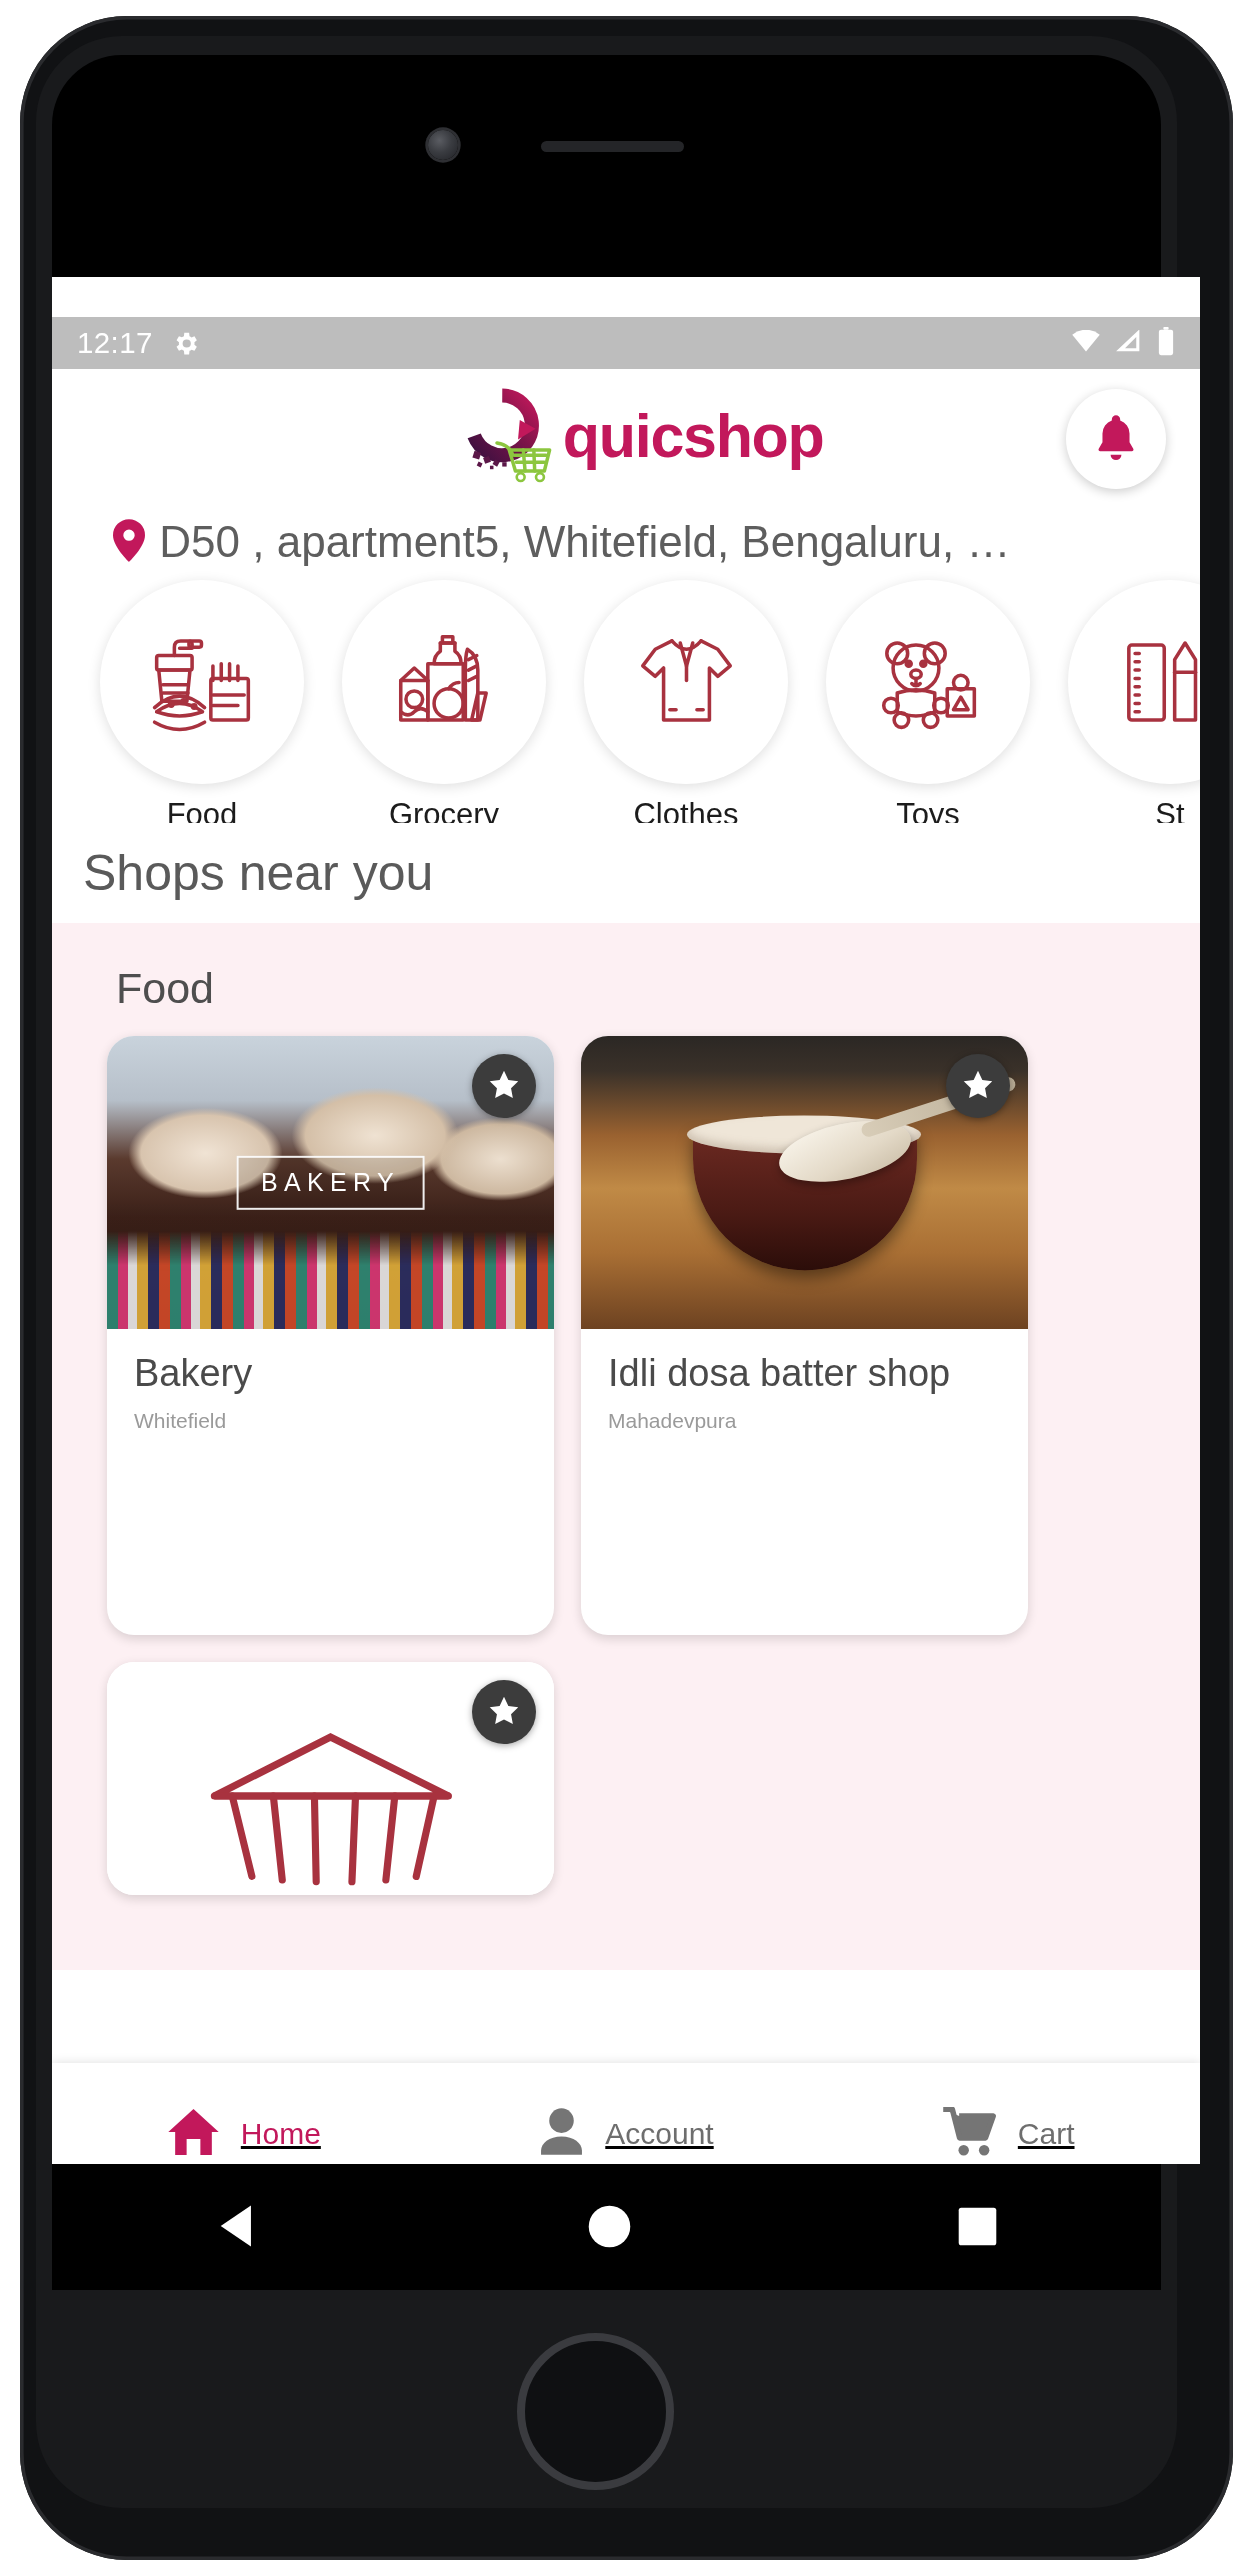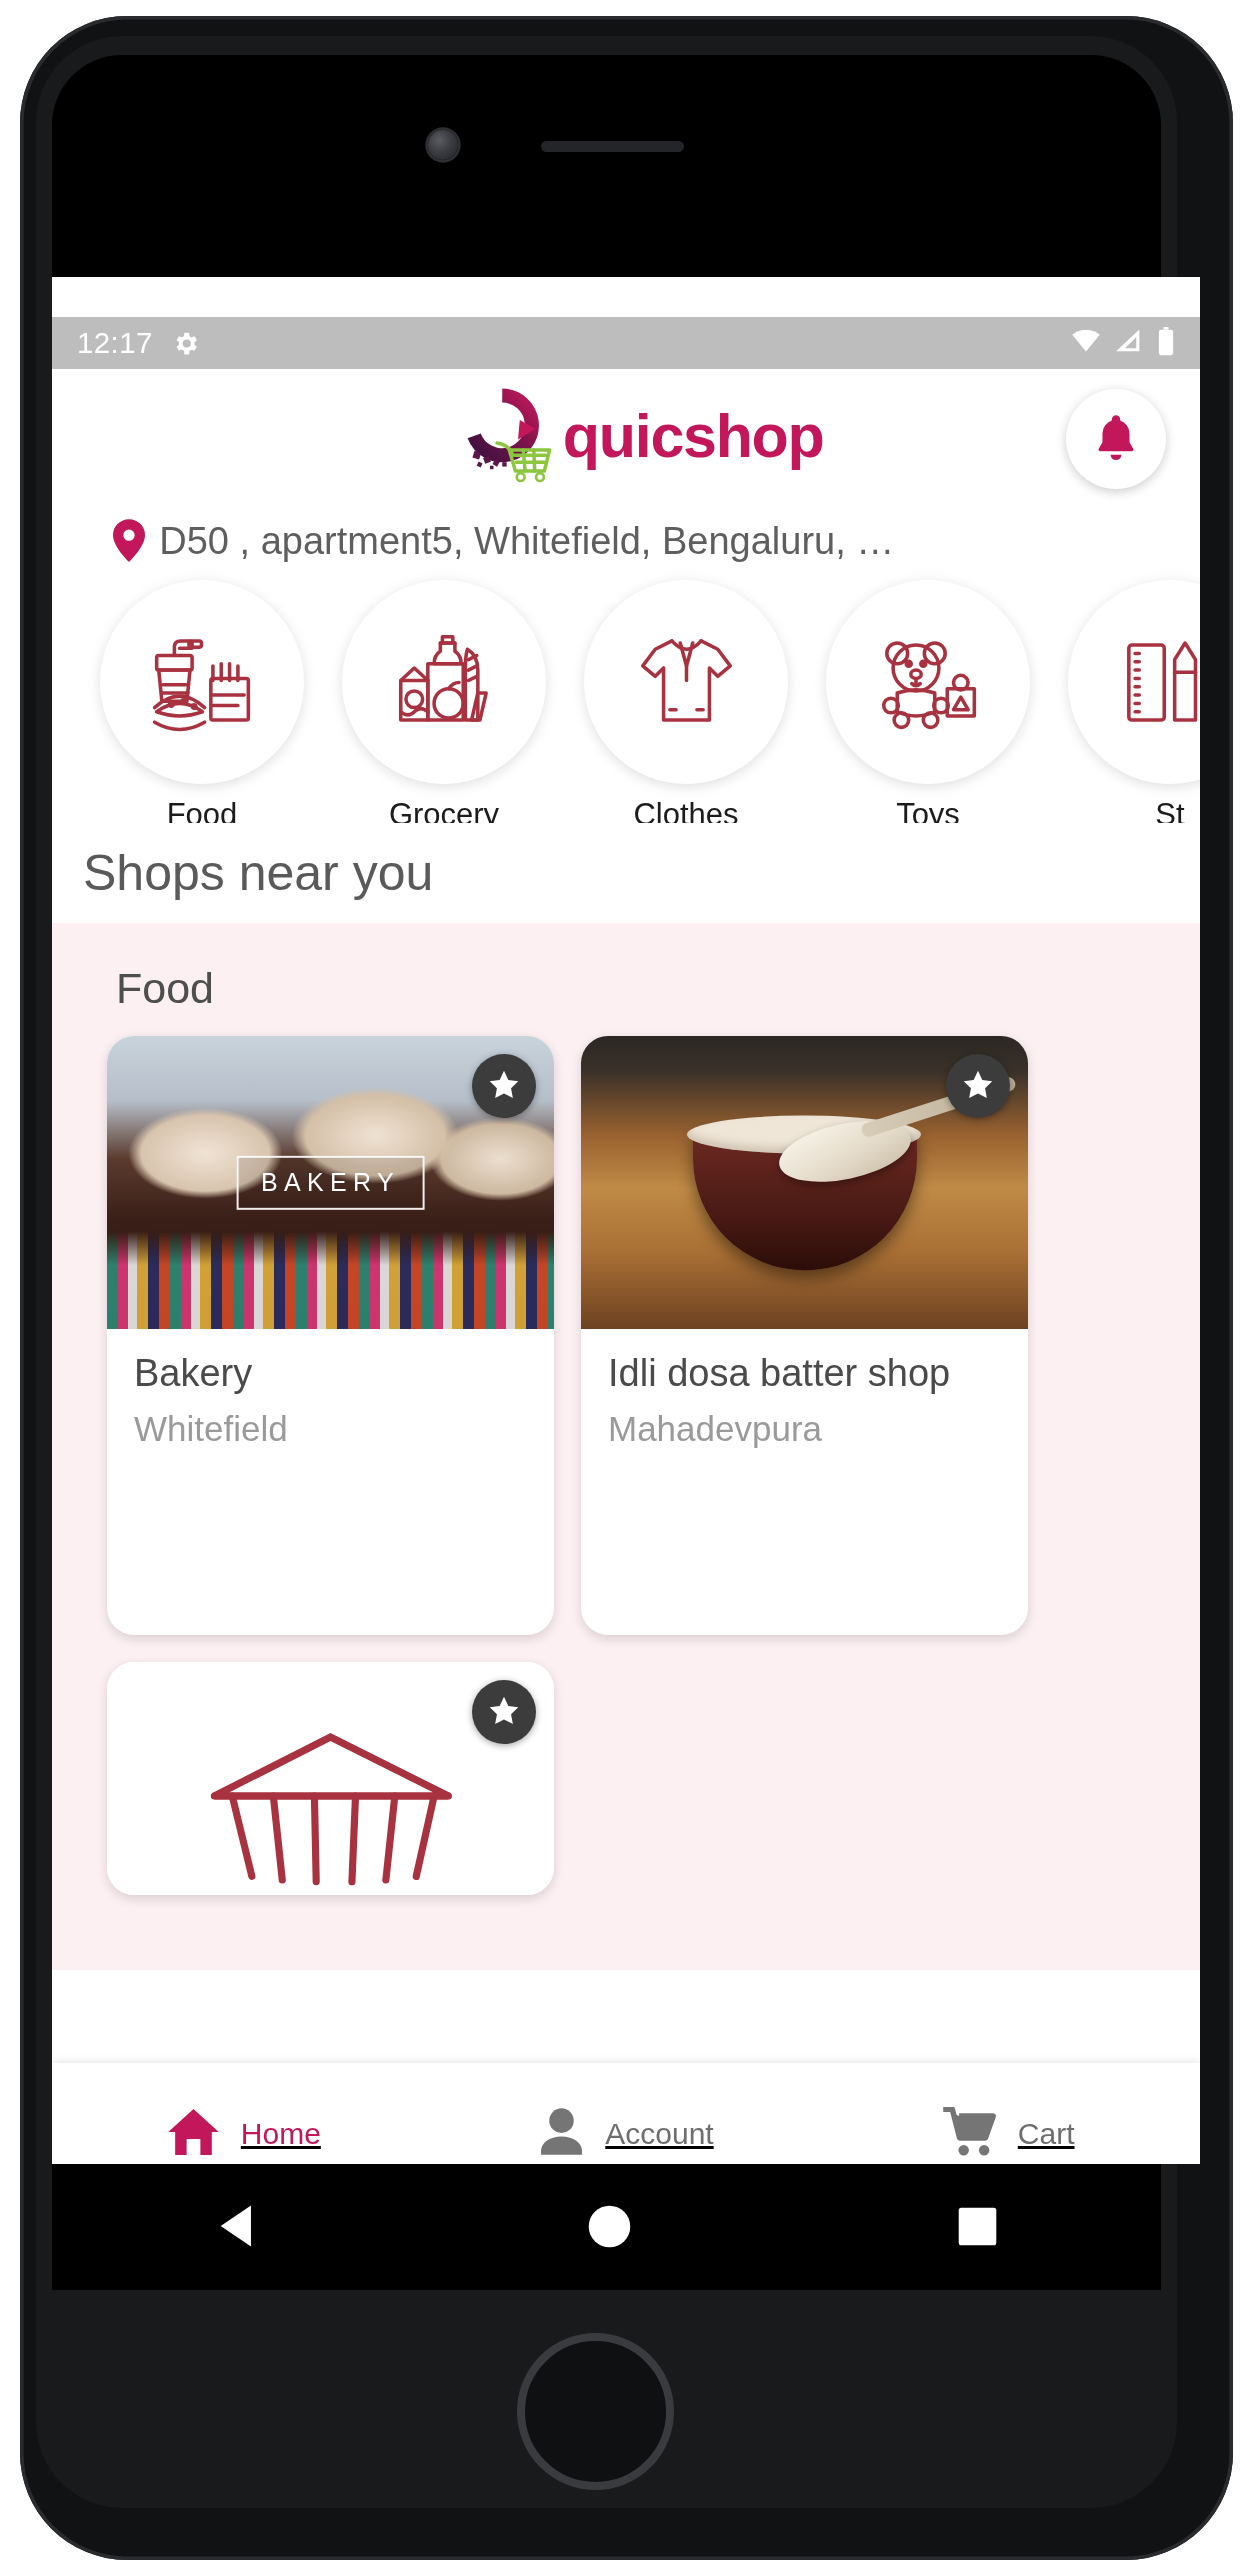--- a/index.html
+++ b/index.html
@@ -135,21 +135,21 @@
   .address-row {
     position: absolute;
     left: 0; top: 186px;
     width: 1148px; height: 77px;
     display: flex;
     align-items: center;
     padding-left: 61px;
     background: #ffffff;
   }
   .address-text {
-    font-size: 38px;
+    font-size: 44px;
     color: #5e5e5e;
     margin-left: 14.3px;
     white-space: nowrap;
   }
 
   
   .category-strip {
     position: absolute;
     left: 0; top: 263px;
     width: 1148px; height: 242px;
@@ -330,21 +330,21 @@
     box-shadow: 0 1.8px 7.2px rgba(0,0,0,0.35);
   }
   .shop-info { padding: 23px 27px 0 27px; }
   .shop-name {
     font-size: 38px;
     color: #4a4a4a;
     line-height: 1.15;
   }
   .shop-area {
     margin-top: 12.5px;
-    font-size: 35px;
+    font-size: 21px;
     color: #9a9a9a;
     line-height: 1.2;
   }
 
   
   .bottom-nav {
     position: absolute;
     left: 0; bottom: 0;
     width: 1148px; height: 141px;
     background: #ffffff;

